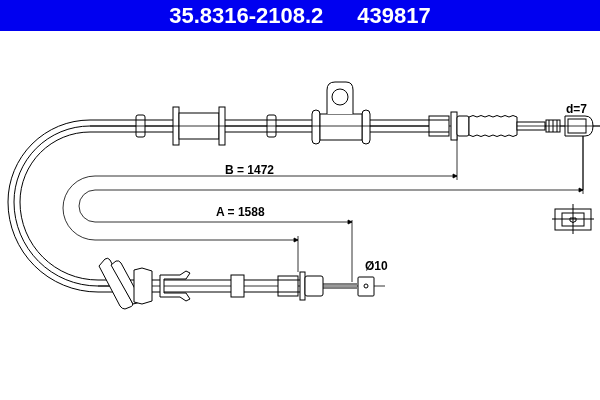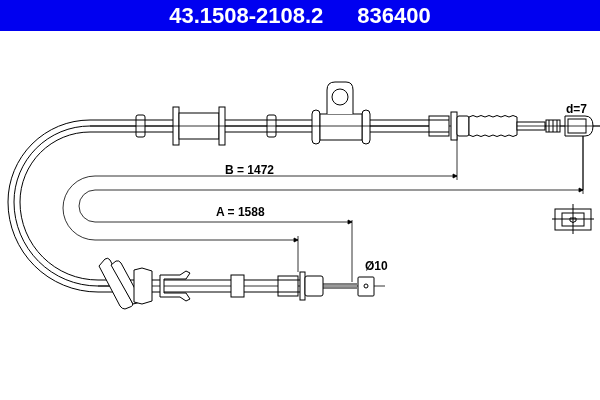--- a/index.html
+++ b/index.html
@@ -11,22 +11,22 @@
       font-family: "Liberation Sans", sans-serif; font-weight: bold; font-size: 22px;
     }
     .header .pn { margin-right: 34px; }
     svg.drawing { position: absolute; left: 0; top: 0; }
     .lbl { font-family: "Liberation Sans", sans-serif; font-weight: bold; font-size: 12px; fill: #000; }
   </style>
 </head>
 <body>
 
 <div class="header">
-  <span class="pn">43.1508-2108.2</span>
-  <span class="ref">836400</span>
+  <span class="pn">35.8316-2108.2</span>
+  <span class="ref">439817</span>
 </div>
 
 <svg class="drawing" width="600" height="400" viewBox="0 0 600 400" xmlns="http://www.w3.org/2000/svg">
   <g fill="none" stroke="#000" stroke-width="1">
 
     <g>
 
       <path d="M 430 120 L 90 120 A 82 82 0 0 0 8 202 A 90 90 0 0 0 98 292 L 112 292"></path>
 
       <path d="M 430 126 L 90 126 A 76 76 0 0 0 14 202 A 84 84 0 0 0 98 286 L 112 286"></path>

